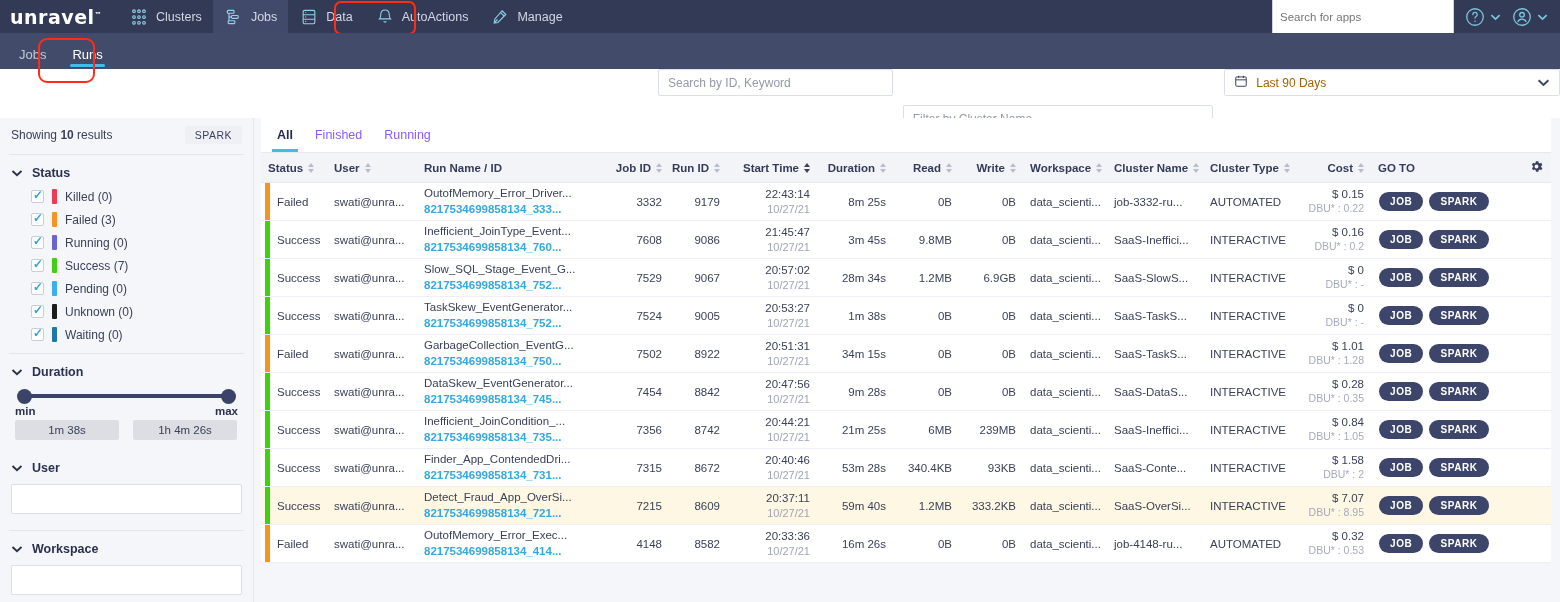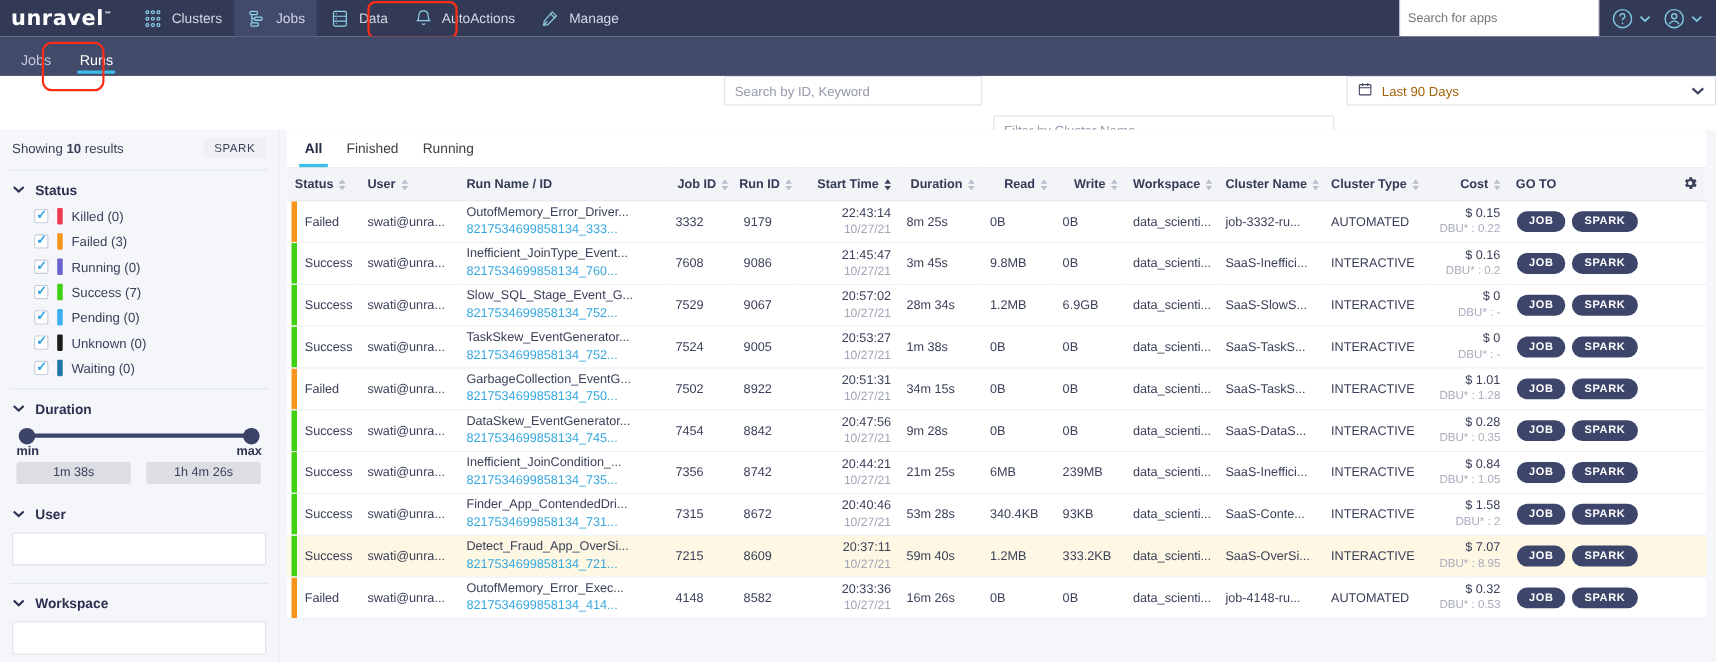--- a/index.html
+++ b/index.html
@@ -156,21 +156,21 @@
     border-radius: 2px; margin: 4px 2px 0 2px;
   }
 
   
   .rightpanel { flex: 1; background: #f4f6fa; padding: 0 9px 0 7px; }
   .tabs-row {
     display: flex; align-items: center; gap: 0;
     height: 34px; background: #fff; padding-left: 5px;
   }
   .ttab {
-    font-size: 12.5px; color: #404040; padding: 0 11px;
+    font-size: 12.5px; color: #8b5cf6; padding: 0 11px;
     position: relative; height: 34px; display: flex; align-items: center;
     cursor: pointer;
   }
   .ttab.active { color: #232a45; font-weight: 700; }
   .ttab.active::after {
     content:""; position: absolute; left: 6px; right: 6px; bottom: 0;
     height: 3px; background: #3dbde7;
   }
   .tablewrap { background: #fff; }
   table { width: 100%; border-collapse: collapse; table-layout: fixed; }
@@ -197,26 +197,26 @@
     white-space: nowrap; overflow: hidden;
   }
   tbody tr { height: 38px; }
   tbody tr.hl td { background: #fdf7e3; }
   tbody tr.hl td.c-status { background: #fdf7e3; }
   .c-status { position: relative; padding-left: 16px !important; }
   .statusbar {
     position: absolute; left: 4px; top: 0; bottom: 0; width: 4.5px;
   }
   .rn-name { color: #3b4159; display: block; line-height: 1.35; }
-  .rn-id { color: #35a8e0; font-weight: 400; display: block; line-height: 1.35; }
+  .rn-id { color: #35a8e0; font-weight: 700; display: block; line-height: 1.35; }
   .st-time { display: block; line-height: 1.3; text-align: right; }
   .st-date { display: block; line-height: 1.3; color: #a0a5b6; font-size: 11px; text-align: right; }
   .cost-v { display: block; text-align: right; line-height: 1.3; }
   .cost-d { display: block; text-align: right; line-height: 1.3; color: #a7abbb; font-size: 10.5px; }
-  .r { }
+  .r { text-align: right; }
   .goto-cell { padding-left: 8px !important; }
   .pill {
     display: inline-block; background: #3d456a; color: #fff;
     font-size: 10px; font-weight: 700; letter-spacing: .6px;
     border-radius: 10px; padding: 4px 11px; margin-right: 6px;
     cursor: pointer;
   }
   .gear { cursor: pointer; display: block; }
 </style>
 </head>

